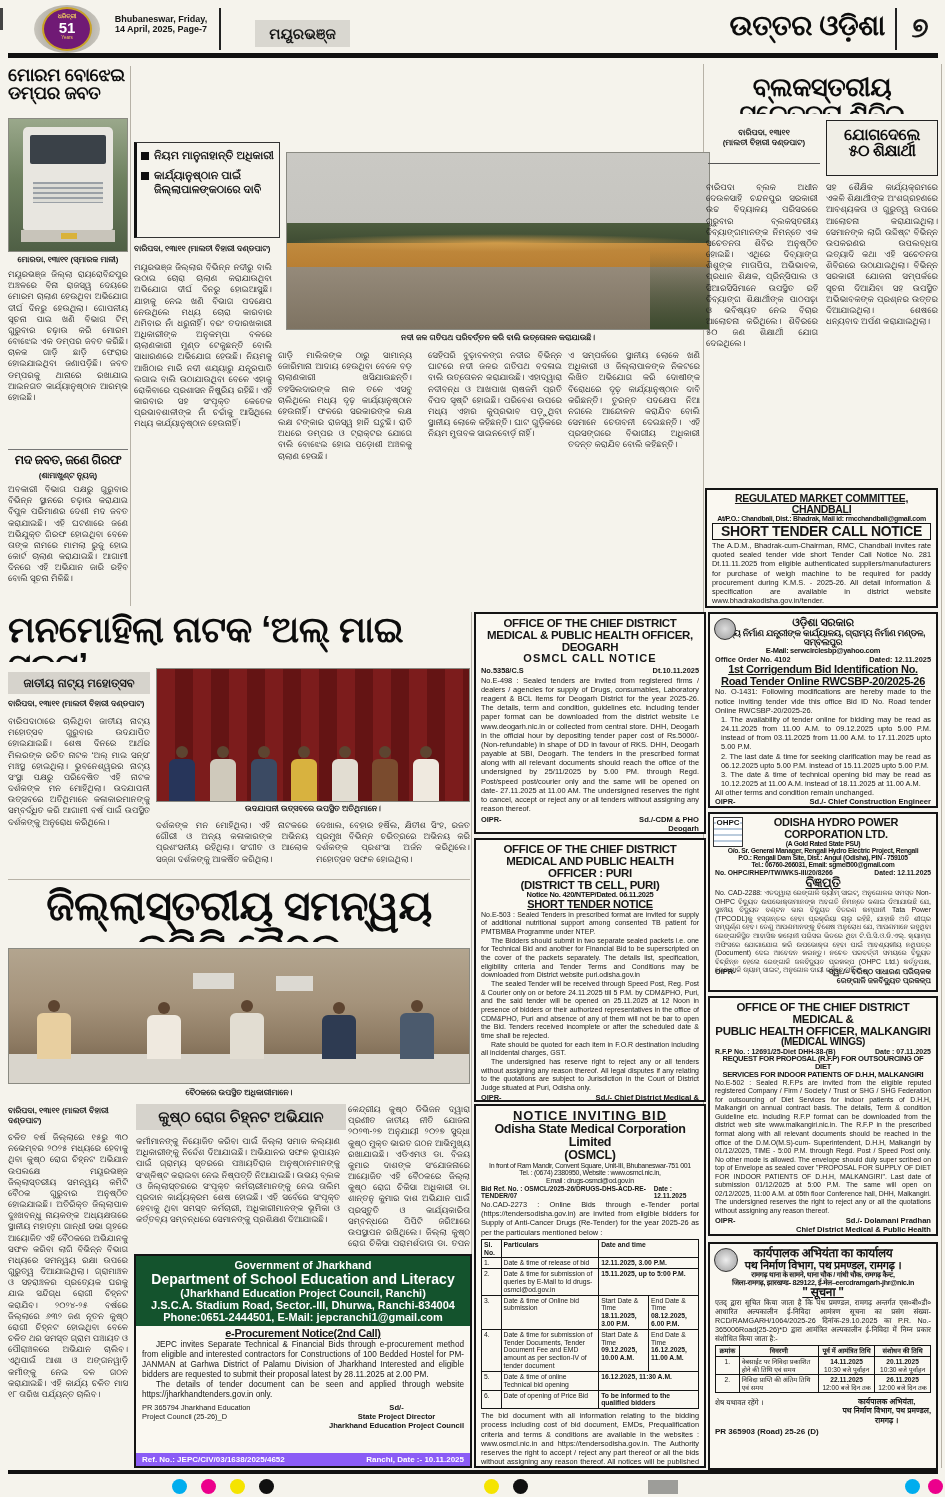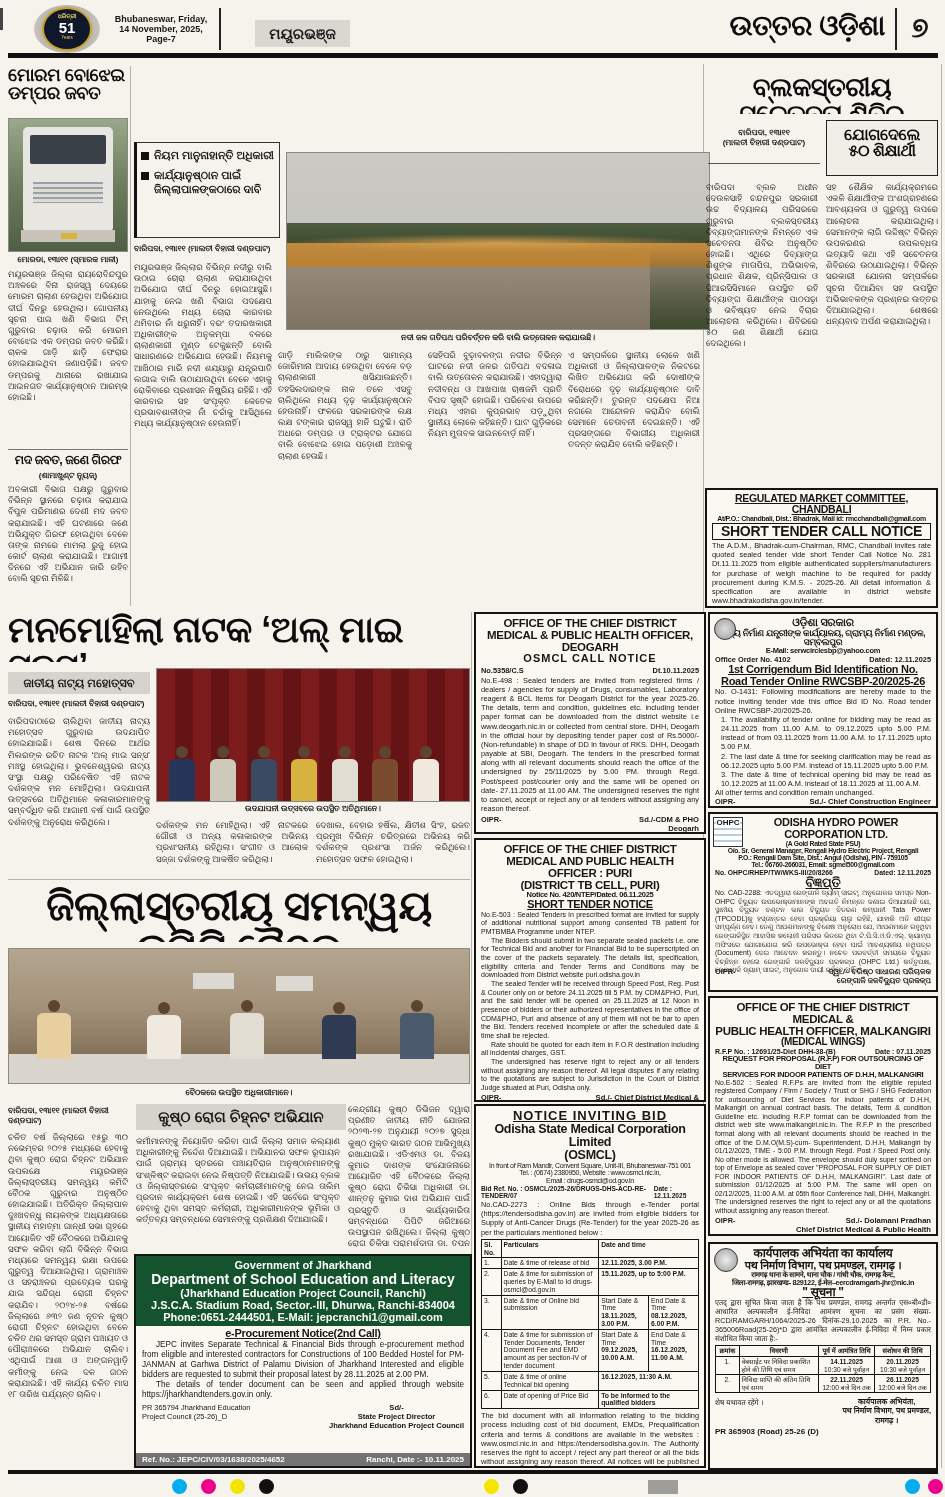--- a/index.html
+++ b/index.html
@@ -31,29 +31,29 @@
 </style>
 </head>
 <body>
 
 <div class="page">
 
   <div class="abs" style="left:0;top:0;width:945px;height:58px;">
     <div class="abs" style="left:0;top:8px;width:3px;height:22px;background:#444;"></div>
     <div class="abs" style="left:28px;top:3px;width:80px;height:52px;">
       <div class="abs" style="left:6px;top:2px;width:66px;height:48px;border-radius:50%;background:radial-gradient(circle,#b9b6ae 60%,#d8d5cc 100%);"></div>
-      <div class="abs" style="left:14px;top:4px;width:50px;height:44px;border-radius:50%;background:#0f172a;border:2px solid #c9a227;text-align:center;">
+      <div class="abs" style="left:14px;top:4px;width:50px;height:44px;border-radius:50%;background:#701a75;border:2px solid #c9a227;text-align:center;">
         <div style="font-size:6px;color:#f4d35e;margin-top:4px;font-weight:bold;">ଧରିତ୍ରୀ</div>
         <div style="font-size:15px;color:#fff;font-weight:bold;line-height:1;">51</div>
         <div style="font-size:4.5px;color:#f4d35e;">Years</div>
       </div>
     </div>
     <div class="abs" style="left:108px;top:14px;width:106px;height:32px;text-align:center;">
       <div style="font-size:9px;font-weight:bold;">Bhubaneswar, Friday,</div>
-      <div style="font-size:9px;font-weight:bold;">14 November, 2025,  Page-7</div>
+      <div style="font-size:9px;font-weight:bold;">14 April, 2025,  Page-7</div>
     </div>
     <div class="abs" style="left:219px;top:8px;width:2px;height:42px;background:#222;"></div>
     <div class="abs kick" style="left:255px;top:20px;width:95px;height:27px;background:#d9d7d0;">
       <span style="font-size:15px;line-height:27px;">ମୟୂରଭଞ୍ଜ</span>
     </div>
     <div class="abs hl" style="left:700px;top:12px;width:185px;height:40px;font-size:28px;text-align:right;">ଉତ୍ତର ଓଡ଼ିଶା</div>
     <div class="abs" style="left:895px;top:8px;width:2px;height:42px;background:#222;"></div>
     <div class="abs" style="left:903px;top:12px;width:34px;height:40px;font-size:28px;font-weight:bold;text-align:center;">୭</div>
     <div class="abs" style="left:8px;top:53px;width:930px;height:5px;background:#111;"></div>
   </div>
@@ -350,21 +350,21 @@
     </div>
     <div style="padding:2px 6px;">
       <div class="nt" style="font-size:11px;text-decoration:underline;">e-Procurement  Notice(2nd Call)</div>
       <div class="nb" style="font-size:8.2px;text-indent:14px;">JEPC invites Separate Technical &amp; Financial Bids through e-procurement method from eligible and interested contractors for Constructions of 100 Bedded Hostel for PM-JANMAN at Garhwa District of Palamu Division of Jharkhand Interested and eligible bidders are requested to submit their proposal latest by 28.11.2025 at 2.00 PM.</div>
       <div class="nb" style="font-size:8.2px;text-indent:14px;">The details of tender document can be seen and applied through website https://jharkhandtenders.gov.in only.</div>
       <div style="display:flex;justify-content:space-between;margin-top:2px;">
         <span style="font-size:7.4px;"><span>PR 365794 Jharkhand Education</span><br><span>Project Council (25-26)_D</span></span>
         <span class="sig" style="text-align:center;"><span>Sd/-</span><br><span>State Project Director</span><br><span>Jharkhand Education Project Council</span></span>
       </div>
     </div>
-    <div style="position:absolute;left:0;bottom:0;width:100%;background:#737373;color:#fff;font-size:8px;font-weight:bold;display:flex;justify-content:space-between;padding:2px 6px;box-sizing:border-box;">
+    <div style="position:absolute;left:0;bottom:0;width:100%;background:#8b5cf6;color:#fff;font-size:8px;font-weight:bold;display:flex;justify-content:space-between;padding:2px 6px;box-sizing:border-box;">
       <span>Ref. No.: JEPC/CIV/03/1638/2025/4652</span>
       <span>Ranchi, Date :-   10.11.2025</span>
     </div>
   </div>
 
   <div class="notice" style="left:708px;top:1242px;width:230px;height:228px;">
     <div class="abs" style="left:4px;top:4px;width:24px;height:24px;border-radius:50%;border:1.5px solid #333;background:radial-gradient(circle,#eee,#999);"></div>
     <div class="nt" style="font-size:12px;">कार्यपालक अभियंता का कार्यालय</div>
     <div class="nt" style="font-size:11px;">पथ निर्माण विभाग, पथ प्रमण्डल, रामगढ़ ।</div>
     <div class="nt" style="font-size:7.2px;">रामगढ़ थाना के सामने, थाना चौक / गांधी चौक, रामगढ़ कैन्ट,</div>

